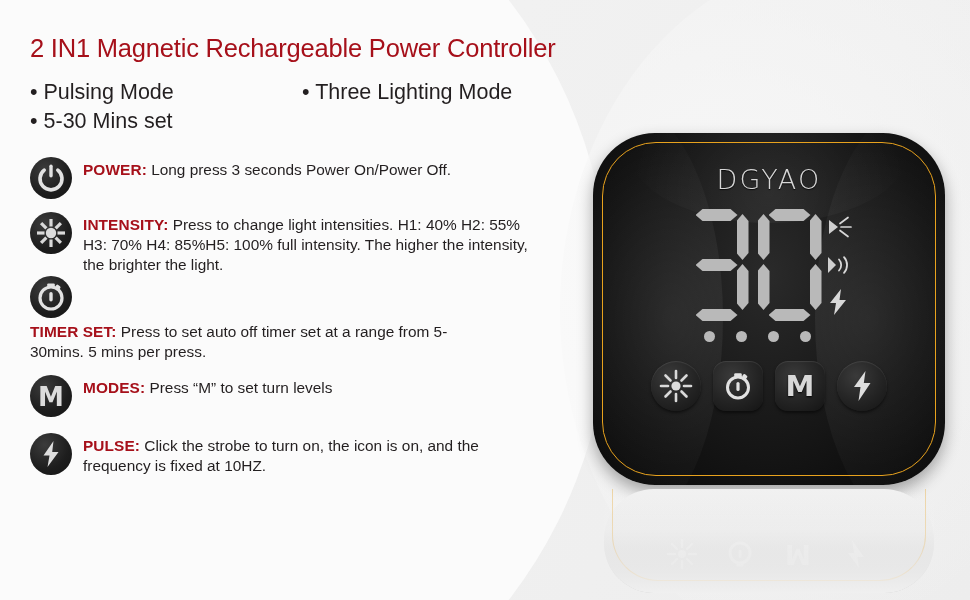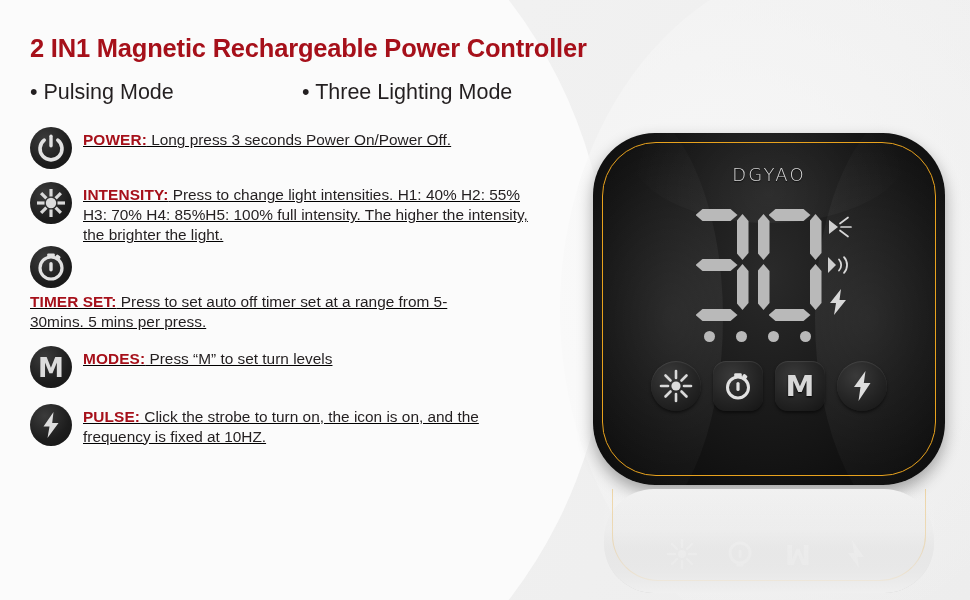--- a/index.html
+++ b/index.html
@@ -33,39 +33,39 @@
 
   
   .left-col {
     position: absolute;
     left: 30px; top: 34px;
     width: 520px;
   }
   .title {
     color: #a6101a;
     font-size: 25.5px;
-    font-weight: bold;
+    font-weight: normal;
     letter-spacing: -0.2px;
     line-height: 1.1;
     white-space: nowrap;
   }
 
   .feature-grid {
     margin-top: 16px;
     display: grid;
     grid-template-columns: 272px auto;
     row-gap: 1px;
     font-size: 21.5px;
     color: #231f20;
     line-height: 1.32;
   }
   .feature-grid span { white-space: nowrap; }
 
   
-  .rows { margin-top: 20px; text-decoration: underline; }
+  .rows { margin-top: 20px; }
   .row {
     display: flex;
     align-items: flex-start;
   }
   .row-icon {
     flex: 0 0 42px;
     width: 42px; height: 42px;
     border-radius: 50%;
     background: radial-gradient(circle at 35% 28%, #3b3b3b 0%, #1d1d1d 60%, #141414 100%);
     position: relative;
@@ -133,21 +133,21 @@
     border-radius: 54px;
     border: 1.6px solid #e8a21d;
     pointer-events: none;
   }
 
   .brand {
     position: absolute;
     top: 31px; left: 0; right: 0;
     text-align: center;
     color: #d6d6d6;
-    font-size: 18px;
+    font-size: 27px;
     font-weight: 300;
     letter-spacing: 2.2px;
     font-family: "DejaVu Sans", sans-serif;
     text-shadow: 0 1px 1px rgba(0,0,0,0.8);
   }
 
   
   .lcd {
     position: absolute;
     top: 76px; left: 0; right: 0;
@@ -291,20 +291,21 @@
 <div class="bg-arc"></div>
 <div class="bg-arc2"></div>
 
 <div class="left-col">
 
   <div class="title">2 IN1 Magnetic Rechargeable Power Controller</div>
 
   <div class="feature-grid">
     <span>• <span>Pulsing Mode</span></span>
     <span>• <span>Three Lighting Mode</span></span>
+    <span>• <span>5-30 Mins set</span></span>
   </div>
 
   <div class="rows">
 
     <div class="row r-power">
       <div class="row-icon">
         <svg viewBox="0 0 42 42">
           <path d="M14.2 13.2 A11 11 0 1 0 27.8 13.2" fill="none" stroke="#e2e2e2" stroke-width="3.6" stroke-linecap="round"></path>
           <rect x="19.3" y="7.5" width="3.4" height="13" rx="1.7" fill="#e2e2e2"></rect>
         </svg>

